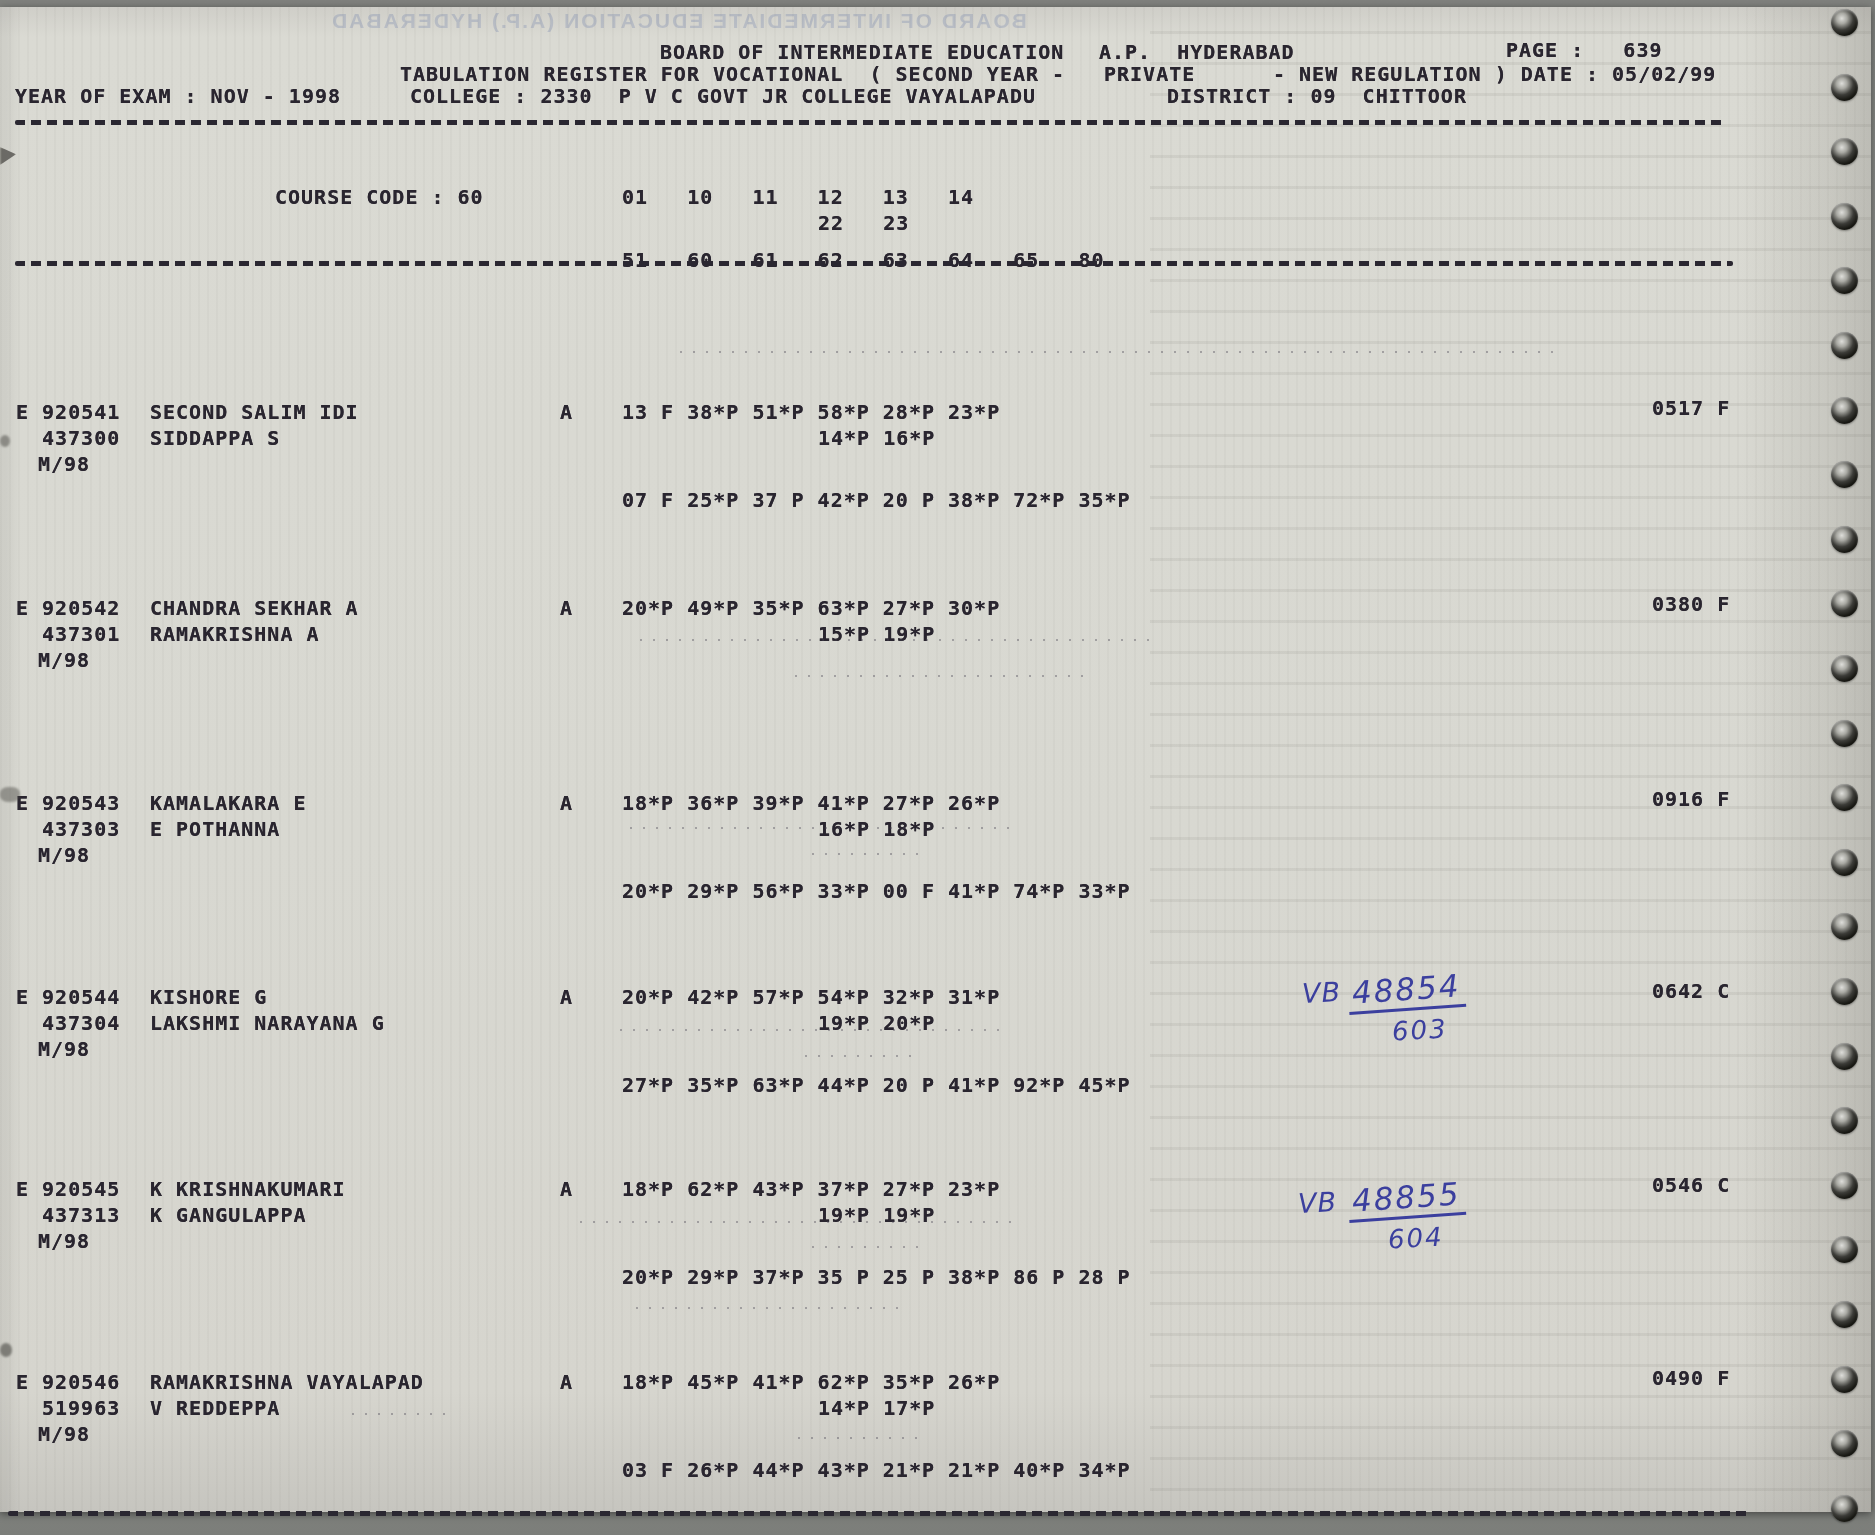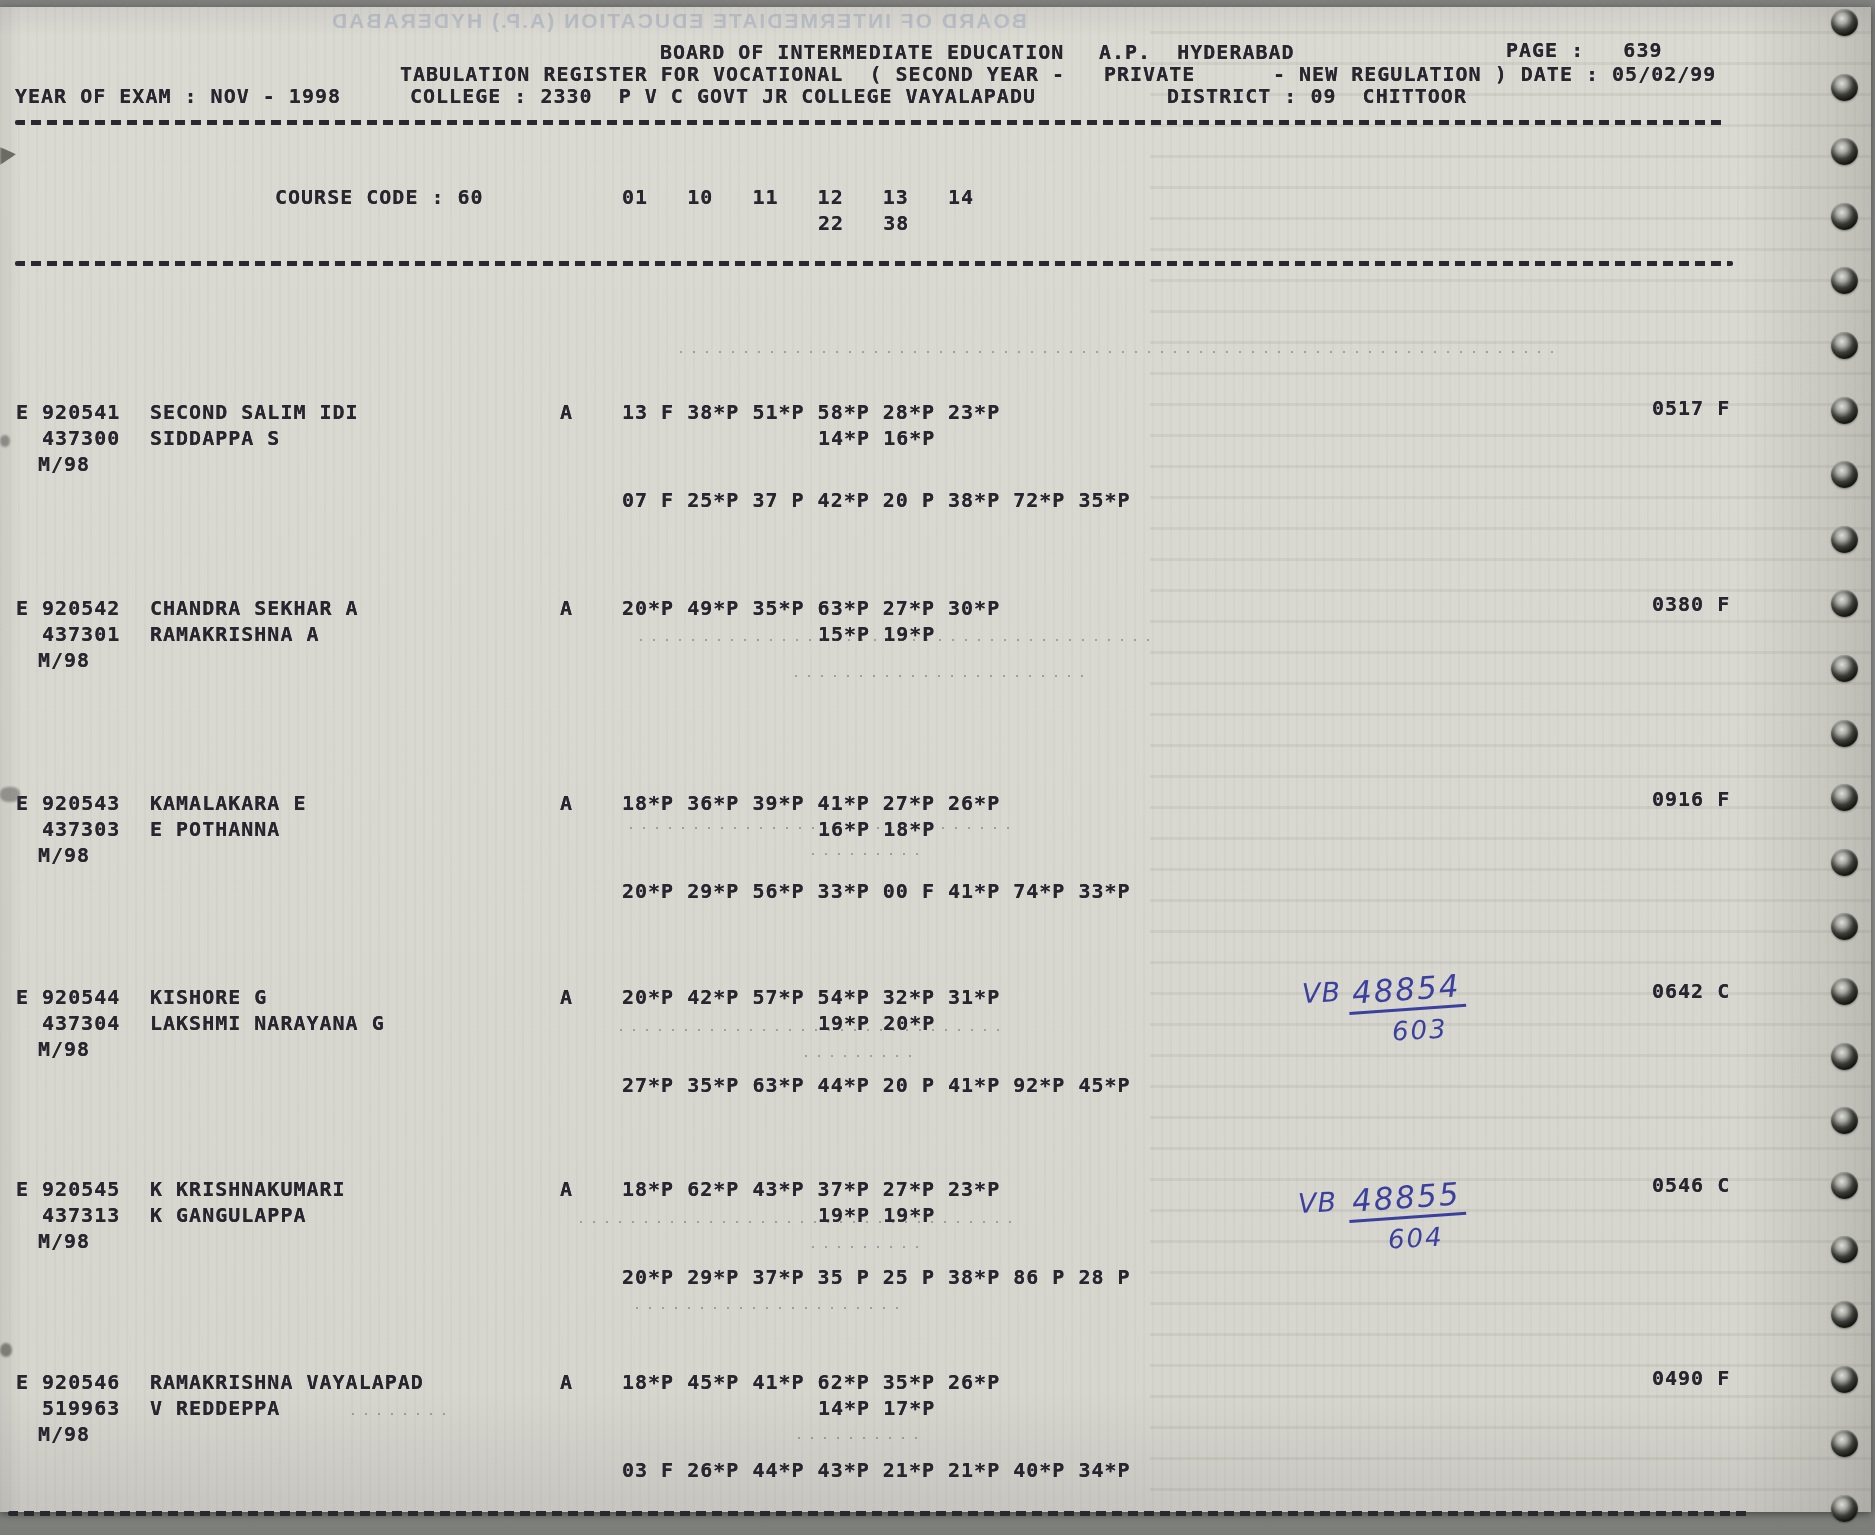--- a/index.html
+++ b/index.html
@@ -81,21 +81,22 @@
     <span class="t" style="left:1104px;top:55px">PRIVATE</span>
     <span class="t" style="left:1273px;top:55px">- NEW REGULATION ) DATE : 05/02/99</span>
     <span class="t" style="left:15px;top:77px">YEAR OF EXAM : NOV - 1998</span>
     <span class="t" style="left:410px;top:77px">COLLEGE : 2330  P V C GOVT JR COLLEGE VAYALAPADU</span>
     <span class="t" style="left:1167px;top:77px">DISTRICT : 09  CHITTOOR</span>
 
     <div class="dash" style="left:15px;top:113px;width:1712px"></div>
 
     <span class="t" style="left:275px;top:178px">COURSE CODE : 60</span>
     <span class="t" style="left:622px;top:178px">01   10   11   12   13   14</span>
-    <span class="t" style="left:818px;top:204px">22   38</span>
+    <span class="t" style="left:818px;top:204px">22   23</span>
+    <span class="t" style="left:622px;top:241px">51   60   61   62   63   64   65   80</span>
 
     <div class="dash" style="left:15px;top:254px;width:1718px"></div>
 
     <div class="rec" style="top:393px">
       <span class="t" style="left:16px;top:0">E 920541</span>
       <span class="t" style="left:150px;top:0">SECOND SALIM IDI</span>
       <span class="t" style="left:560px;top:0">A</span>
       <span class="t" style="left:622px;top:0">13 F 38*P 51*P 58*P 28*P 23*P</span>
       <span class="t" style="left:1652px;top:-4px">0517 F</span>
       <span class="t" style="left:42px;top:26px">437300</span>

